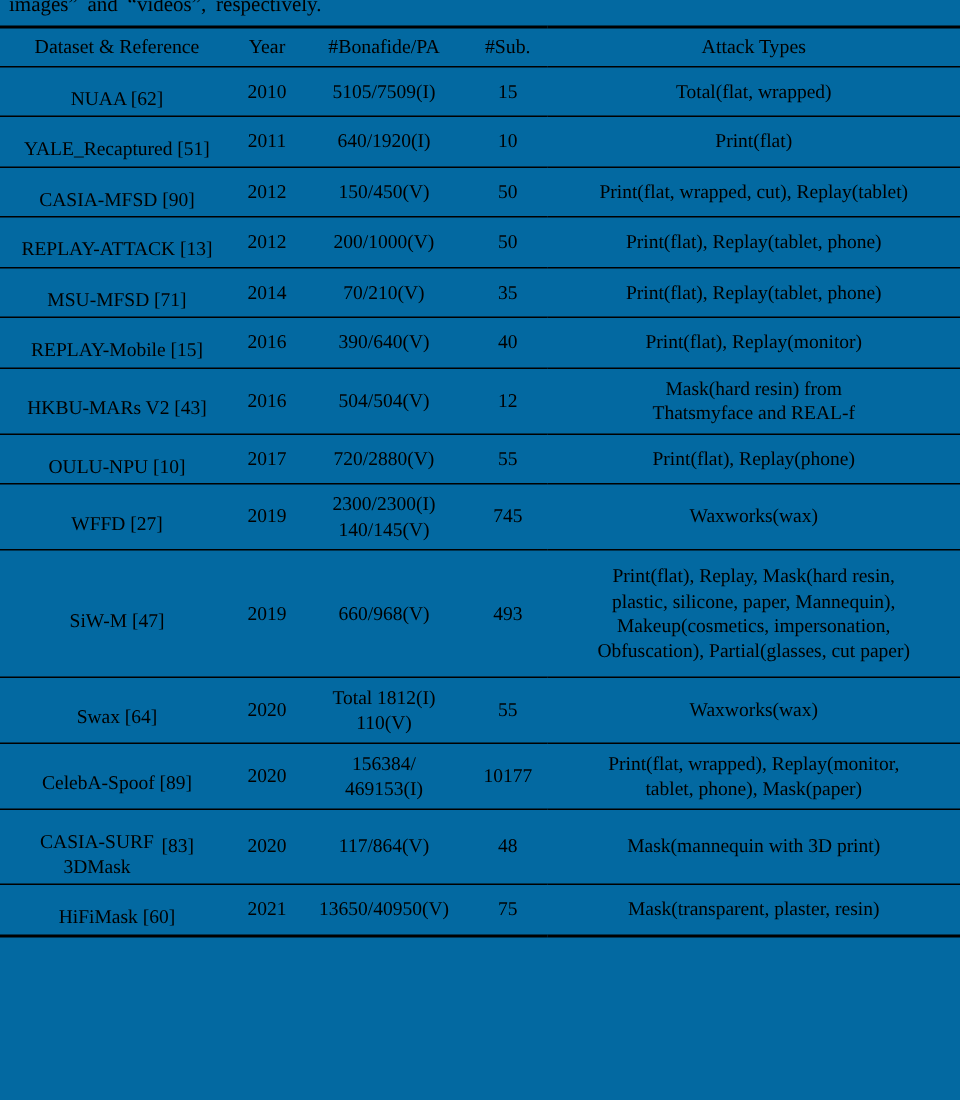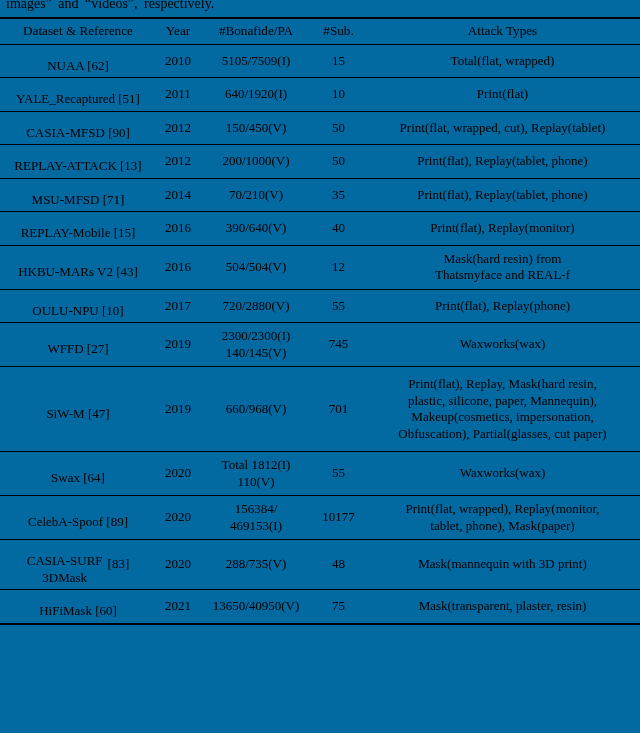--- a/index.html
+++ b/index.html
@@ -125,21 +125,21 @@
         <td>2019</td>
         <td>2300/2300(I)
 140/145(V)</td>
         <td>745</td>
         <td>Waxworks(wax)</td>
       </tr>
       <tr class="h4">
         <td><div class="ds-inner"><span class="ds-name">SiW-M [47]</span></div></td>
         <td>2019</td>
         <td>660/968(V)</td>
-        <td>701</td>
+        <td>493</td>
         <td>Print(flat), Replay, Mask(hard resin,
 plastic, silicone, paper, Mannequin),
 Makeup(cosmetics, impersonation,
 Obfuscation), Partial(glasses, cut paper)</td>
       </tr>
       <tr class="h2">
         <td><div class="ds-inner"><span class="ds-name">Swax [64]</span></div></td>
         <td>2020</td>
         <td>Total 1812(I)
 110(V)</td>
@@ -152,21 +152,21 @@
         <td>156384/
 469153(I)</td>
         <td>10177</td>
         <td>Print(flat, wrapped), Replay(monitor,
 tablet, phone), Mask(paper)</td>
       </tr>
       <tr class="h2">
         <td><div class="ds-inner"><span class="ds-name">CASIA-SURF
 3DMask</span><span class="ds-ref">[83]</span></div></td>
         <td>2020</td>
-        <td>288/735(V)</td>
+        <td>117/864(V)</td>
         <td>48</td>
         <td>Mask(mannequin with 3D print)</td>
       </tr>
       <tr class="h1">
         <td><div class="ds-inner"><span class="ds-name">HiFiMask [60]</span></div></td>
         <td>2021</td>
         <td>13650/40950(V)</td>
         <td>75</td>
         <td>Mask(transparent, plaster, resin)</td>
       </tr>

